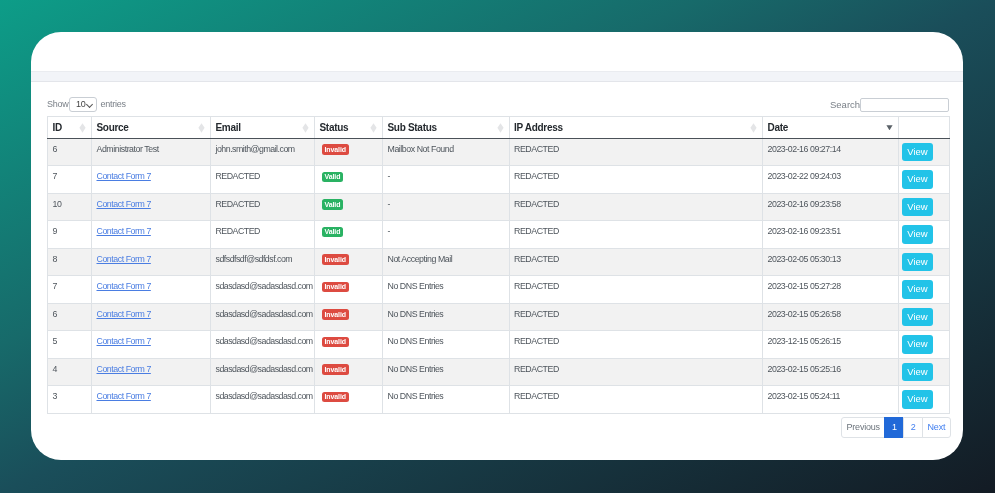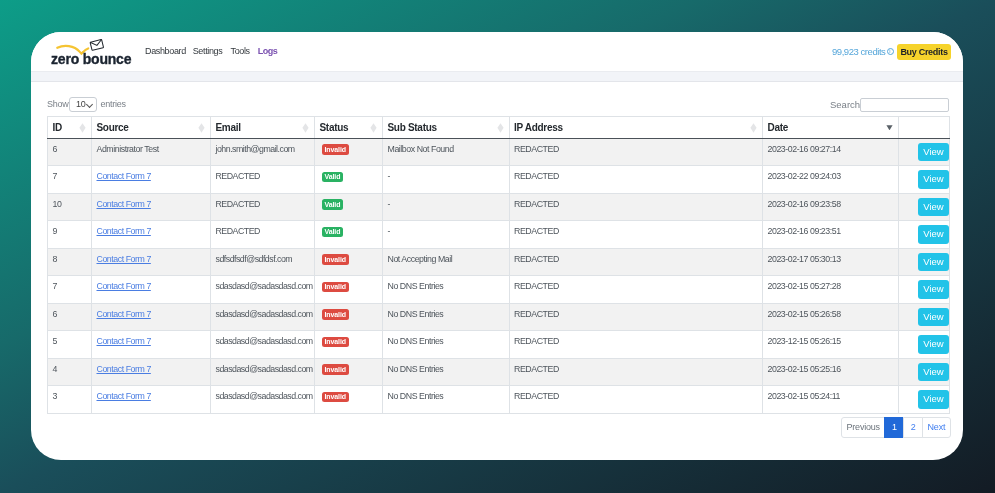--- a/index.html
+++ b/index.html
@@ -20,57 +20,40 @@
   .sel:after { content:""; position:absolute; right:4px; top:3.5px; width:4px; height:4px; border-right:1.3px solid #555; border-bottom:1.3px solid #555; transform:rotate(45deg); }
   .searchlab { position:absolute; left:799px; top:67px; font-size:9.5px; color:#7a8088; }
   .searchbox { position:absolute; left:829px; top:66px; width:89px; height:13.5px; border:1px solid #c9ced4; border-radius:2px; background:#fff; }
   
   table { position:absolute; left:16px; top:83.5px; width:903px; border-collapse:collapse; table-layout:fixed; font-size:9px; letter-spacing:-0.3px; }
   th, td { border:1px solid #dee2e6; text-align:left; vertical-align:top; overflow:hidden; white-space:nowrap; }
   th { font-size:10px; color:#24292e; font-weight:bold; padding:5px 4px 5px 4.5px; height:21px; border-bottom:1.5px solid #4a5158; position:relative; }
   td { padding:5px 4px 0 4.5px; height:27.5px; color:#4e555c; font-size:8.8px; letter-spacing:-0.45px; }
   td:nth-child(3) { letter-spacing:-0.5px; }
   td:nth-child(7) { letter-spacing:-0.45px; }
-  td:last-child { padding-left:16px; }
+  td:last-child { padding-left:0; }
   tr.odd td { background:#f2f2f2; }
   .sort { position:absolute; right:5px; top:6px; width:7px; height:10px; }
   a.lk { color:#4a7de2; text-decoration:underline; }
   .badge { display:inline-block; height:10.5px; border-radius:2.5px; font-size:7px; font-weight:bold; color:#fff; padding:1.5px 3px 0 3px; letter-spacing:-0.1px; margin-left:2px; }
   .bi { background:#dd4b41; } .bv { background:#2ab263; }
   .viewbtn { display:inline-block; margin-left:3.5px; margin-top:-1px; width:31px; height:18.5px; background:#22c3e8; border-radius:3px; color:#fff; font-size:9.5px; text-align:center; line-height:18.5px; letter-spacing:0; }
   
   .showing { position:absolute; left:16px; top:394px; font-size:9px; letter-spacing:-0.4px; color:#606870;margin-top:36px; }
   .pager { position:absolute; left:810px; top:385px; height:14px; display:flex; font-size:9px; letter-spacing:-0.2px; }
   .pg { height:21px; line-height:19px; border:1px solid #dee2e6; background:#fff; padding:0 4.5px; color:#6d757d; margin-left:-1px; }
   .pg.num { padding:0 6.5px; }
   .pg.first { border-radius:3px 0 0 3px; margin-left:0; }
   .pg.last { border-radius:0 3px 3px 0; }
   .pg.act { background:#2169d8; border-color:#2169d8; color:#fff; }
   .pg.bl { color:#417ff0; }
 </style>
 </head>
 <body>
 <div class="card">
-  <div class="nav">
-    <svg width="120" height="38" viewBox="0 0 120 38" style="position:absolute;left:0;top:0">
-      <path d="M26.3,15.8 C33,12.6 43,13.2 48.8,19.9 L50.4,21.7 L52.2,19.9 C53.5,18.5 55.3,17.2 57.2,16.5" fill="none" stroke="#f5c433" stroke-width="2.2" stroke-linecap="round"></path>
-      <g transform="rotate(-14 65.7 12.8)">
-        <rect x="59.9" y="8.8" width="11.8" height="8.3" fill="#fff" stroke="#23292f" stroke-width="1.05" rx="0.5"></rect>
-        <path d="M59.9,8.8 L65.8,13.4 L71.7,8.8" fill="none" stroke="#23292f" stroke-width="1.05"></path>
-      </g>
-      <text x="20" y="32" font-size="14" font-weight="bold" fill="#1b2430" letter-spacing="-0.2" stroke="#1b2430" stroke-width="0.35">zero bounce</text>
-    </svg>
-    <span class="navlink" id="nv1">Dashboard</span>
-    <span class="navlink" id="nv2">Settings</span>
-    <span class="navlink" id="nv3">Tools</span>
-    <span class="navlink" id="nv4">Logs</span>
-    <span class="credits">99,923 credits</span>
-    <span class="info">i</span>
-    <span class="buy">Buy Credits</span>
-  </div>
   <div class="strip"></div>
   <div class="controls">Show<span class="sel">10</span>entries</div>
   <div class="searchlab">Search:</div>
   <div class="searchbox"></div>
   <table>
     <colgroup>
       <col style="width:44px">
         <col style="width:119px">
         <col style="width:104px">
         <col style="width:68px">
@@ -146,21 +129,21 @@
           <td>2023-02-16 09:23:51</td>
           <td><span class="viewbtn">View</span></td>
         </tr>
     <tr class="odd">
           <td>8</td>
           <td><a class="lk">Contact Form 7</a></td>
           <td>sdfsdfsdf@sdfdsf.com</td>
           <td><span class="badge bi">Invalid</span></td>
           <td>Not Accepting Mail</td>
           <td>REDACTED</td>
-          <td>2023-02-17 05:30:13</td>
+          <td>2023-02-05 05:30:13</td>
           <td><span class="viewbtn">View</span></td>
         </tr>
     <tr>
           <td>7</td>
           <td><a class="lk">Contact Form 7</a></td>
           <td>sdasdasd@sadasdasd.com</td>
           <td><span class="badge bi">Invalid</span></td>
           <td>No DNS Entries</td>
           <td>REDACTED</td>
           <td>2023-02-15 05:27:28</td>

